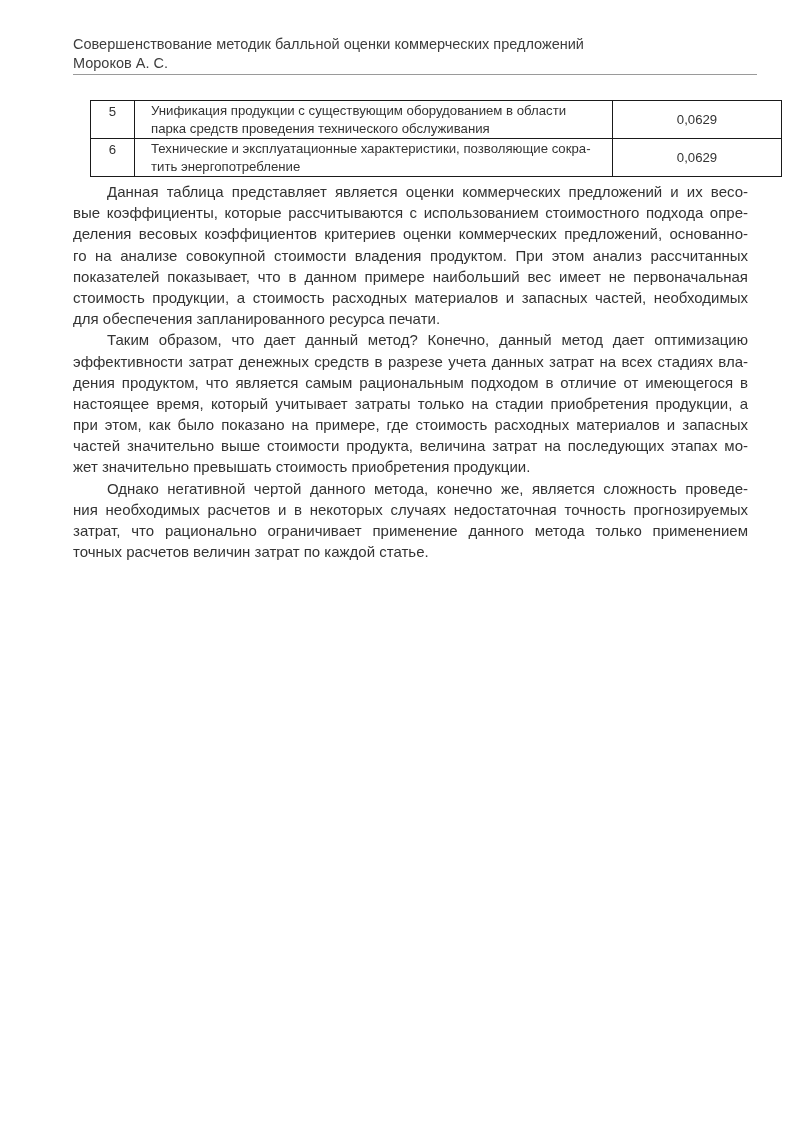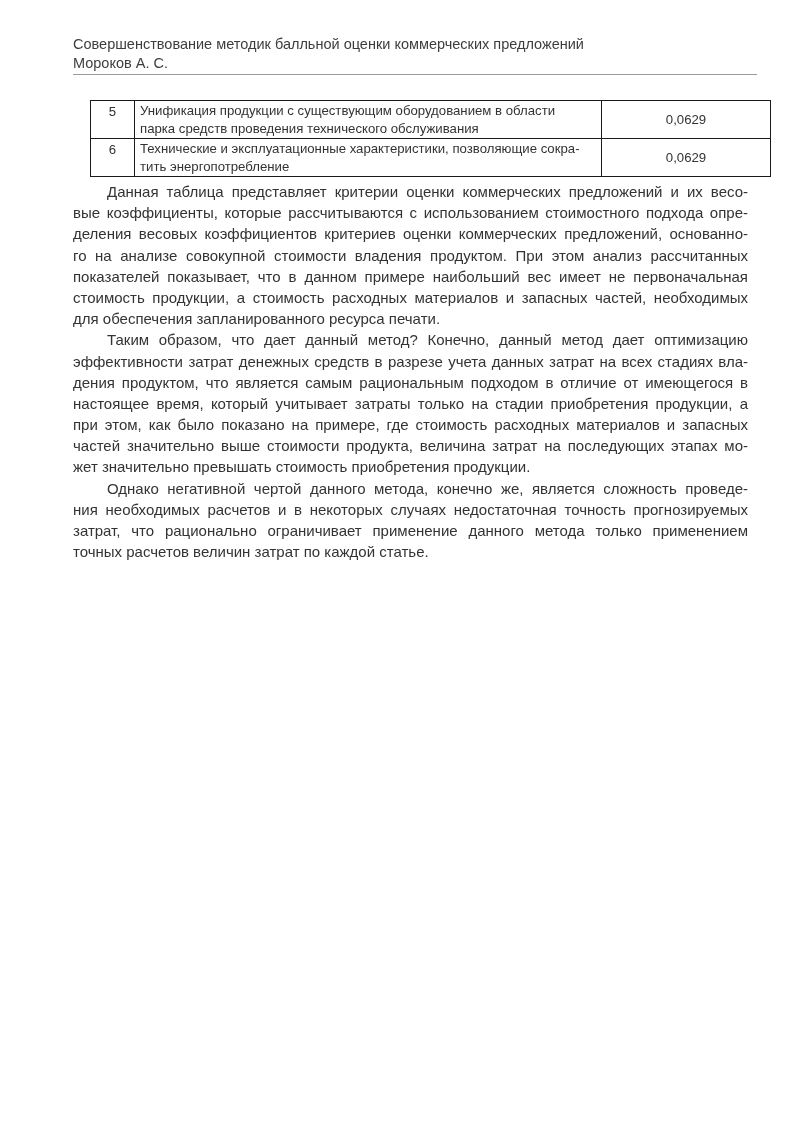--- a/index.html
+++ b/index.html
@@ -32,21 +32,21 @@
   .crit-table{
     position:absolute;left:90px;top:100px;
     border-collapse:collapse;table-layout:fixed;width:648px;
   }
   .crit-table td{
     border:1.5px solid var(--border-color);
     font-size:13.2px;line-height:17.5px;color:var(--text-color);
     padding:1px 4px;vertical-align:top;overflow:hidden;
   }
   .crit-table td.num{width:35px;text-align:center;padding-top:2px;}
-  .crit-table td.txt{width:453px;padding-left:5px;padding-right:8px;}
+  .crit-table td.txt{width:453px;padding-left:16px;padding-right:8px;}
   .crit-table td.val{width:160px;text-align:center;vertical-align:middle;}
   .cell-line{white-space:nowrap;}
 
   
   .body-text{
     position:absolute;left:73px;top:181px;width:675px;
     font-size:15px;line-height:21.2px;color:var(--text-color);
   }
   .line{
     height:21.2px;overflow:visible;
@@ -95,21 +95,21 @@
             <div class="cell-line">Технические и эксплуатационные характеристики, позволяющие сокра-</div>
             <div class="cell-line">тить энергопотребление</div>
           </td>
           <td class="val">0,0629</td>
         </tr>
       </tbody>
   </table>
 
   <main class="body-text">
       <div class="paragraph">
-        <div class="line first">Данная таблица представляет критерии оценки коммерческих предложений и их весо-</div>
+        <div class="line first">Данная таблица представляет является оценки коммерческих предложений и их весо-</div>
         <div class="line">вые коэффициенты, которые рассчитываются с использованием стоимостного подхода опре-</div>
         <div class="line">деления весовых коэффициентов критериев оценки коммерческих предложений, основанно-</div>
         <div class="line">го на анализе совокупной стоимости владения продуктом. При этом анализ рассчитанных</div>
         <div class="line">показателей показывает, что в данном примере наибольший вес имеет не первоначальная</div>
         <div class="line">стоимость продукции, а стоимость расходных материалов и запасных частей, необходимых</div>
         <div class="line last">для обеспечения запланированного ресурса печати.</div>
       </div>
       <div class="paragraph">
         <div class="line first">Таким образом, что дает данный метод? Конечно, данный метод дает оптимизацию</div>
         <div class="line">эффективности затрат денежных средств в разрезе учета данных затрат на всех стадиях вла-</div>

